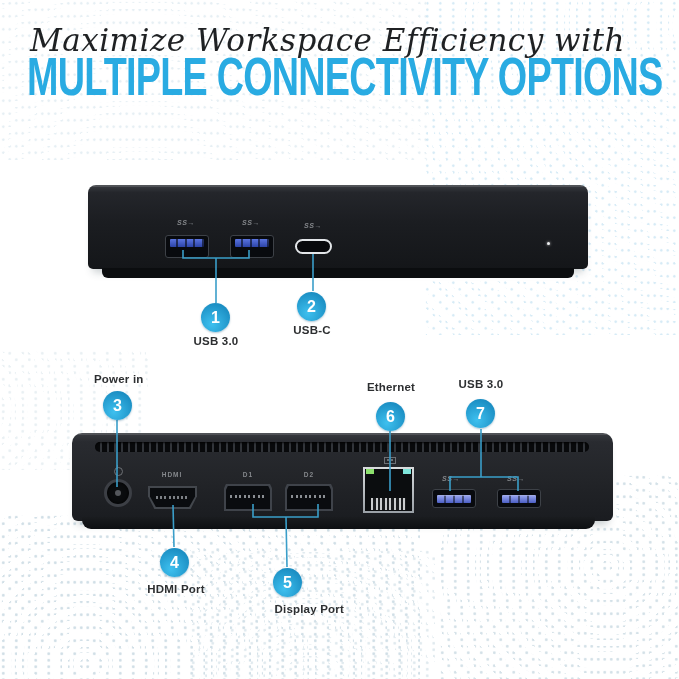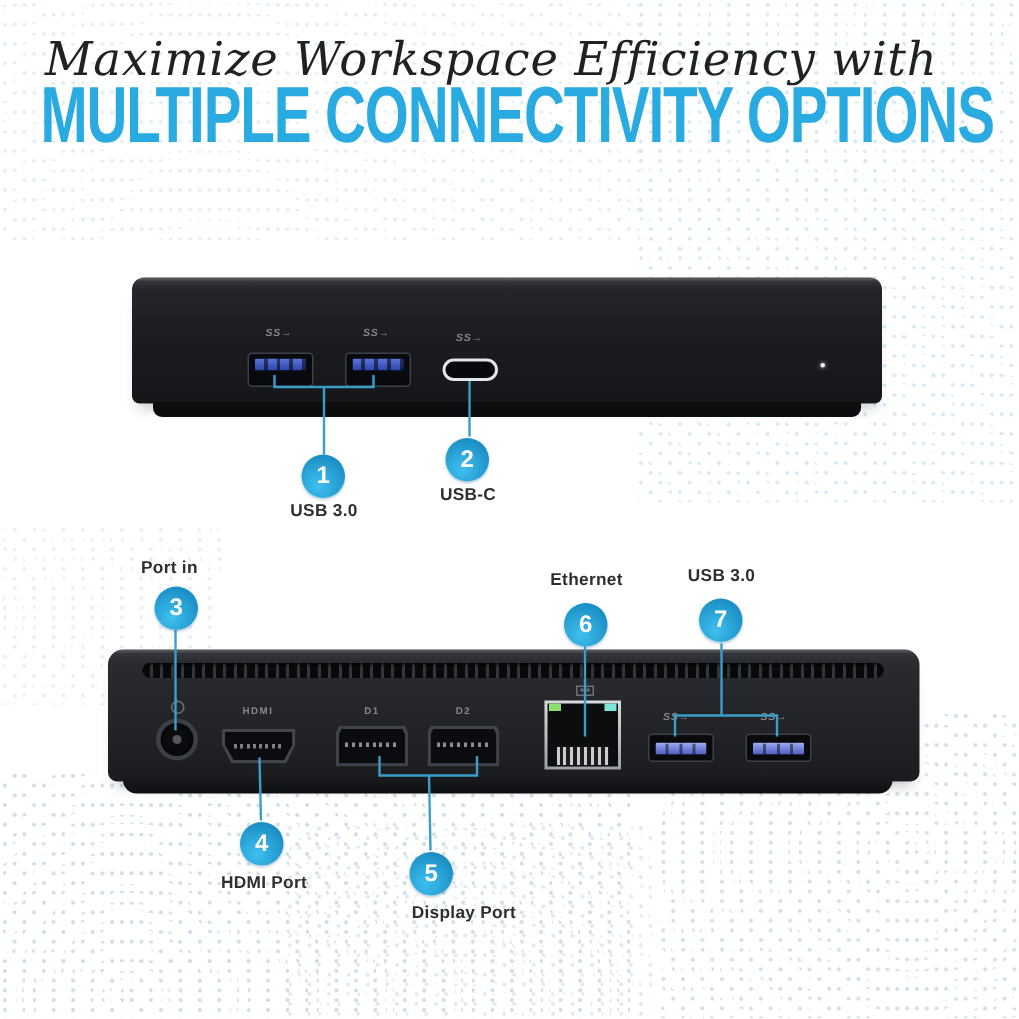--- a/index.html
+++ b/index.html
@@ -220,19 +220,19 @@
     </div>
   <div class="badge" style="left:376px;top:402px;">
     <span>6</span>
     </div>
   <div class="badge" style="left:466px;top:399px;">
     <span>7</span>
     </div>
 
   <div class="co-label" style="left:216px;top:335px;">USB 3.0</div>
   <div class="co-label" style="left:312px;top:324px;">USB-C</div>
-  <div class="co-label left" style="left:94px;top:373px;">Port in</div>
+  <div class="co-label left" style="left:94px;top:373px;">Power in</div>
   <div class="co-label" style="left:176px;top:583px;text-align:center;">HDMI Port</div>
   <div class="co-label" style="left:289px;top:603px;text-align:right;">Display Port</div>
   <div class="co-label" style="left:391px;top:381px;">Ethernet</div>
   <div class="co-label" style="left:481px;top:378px;">USB 3.0</div>
 
 </div>
 
 </body></html>

